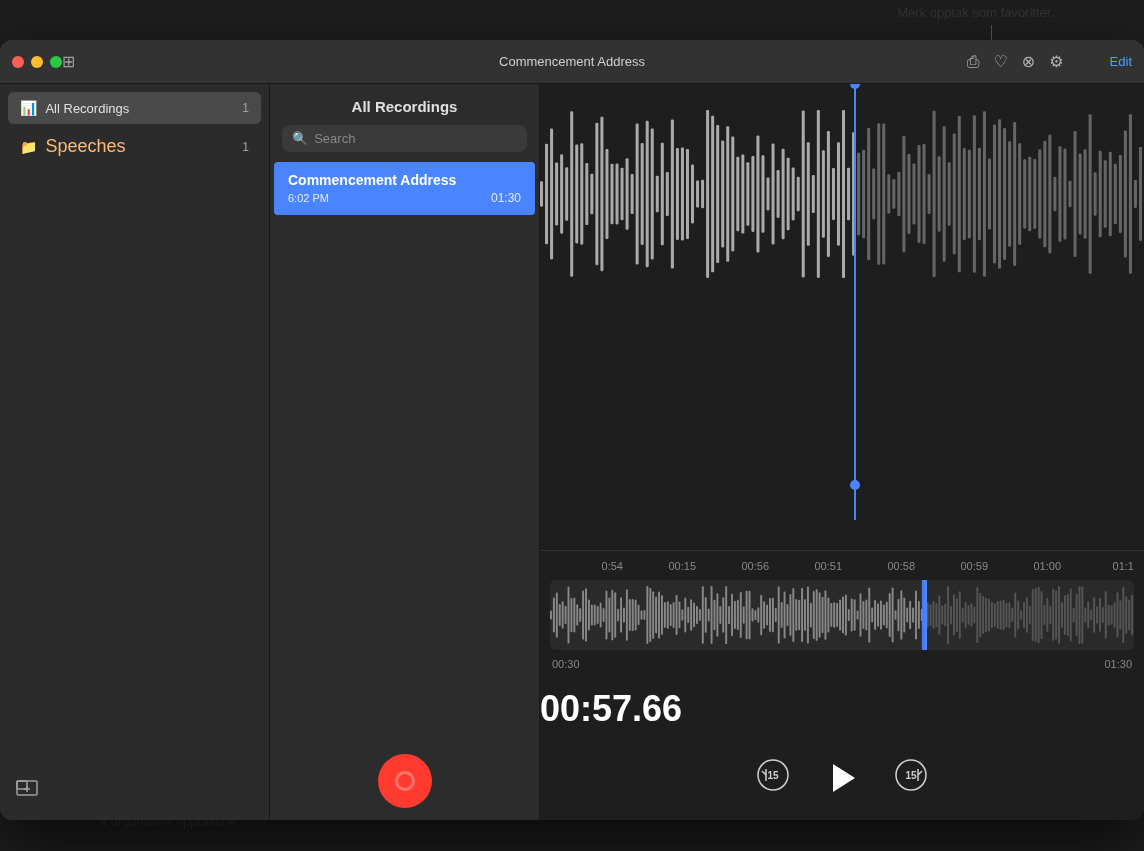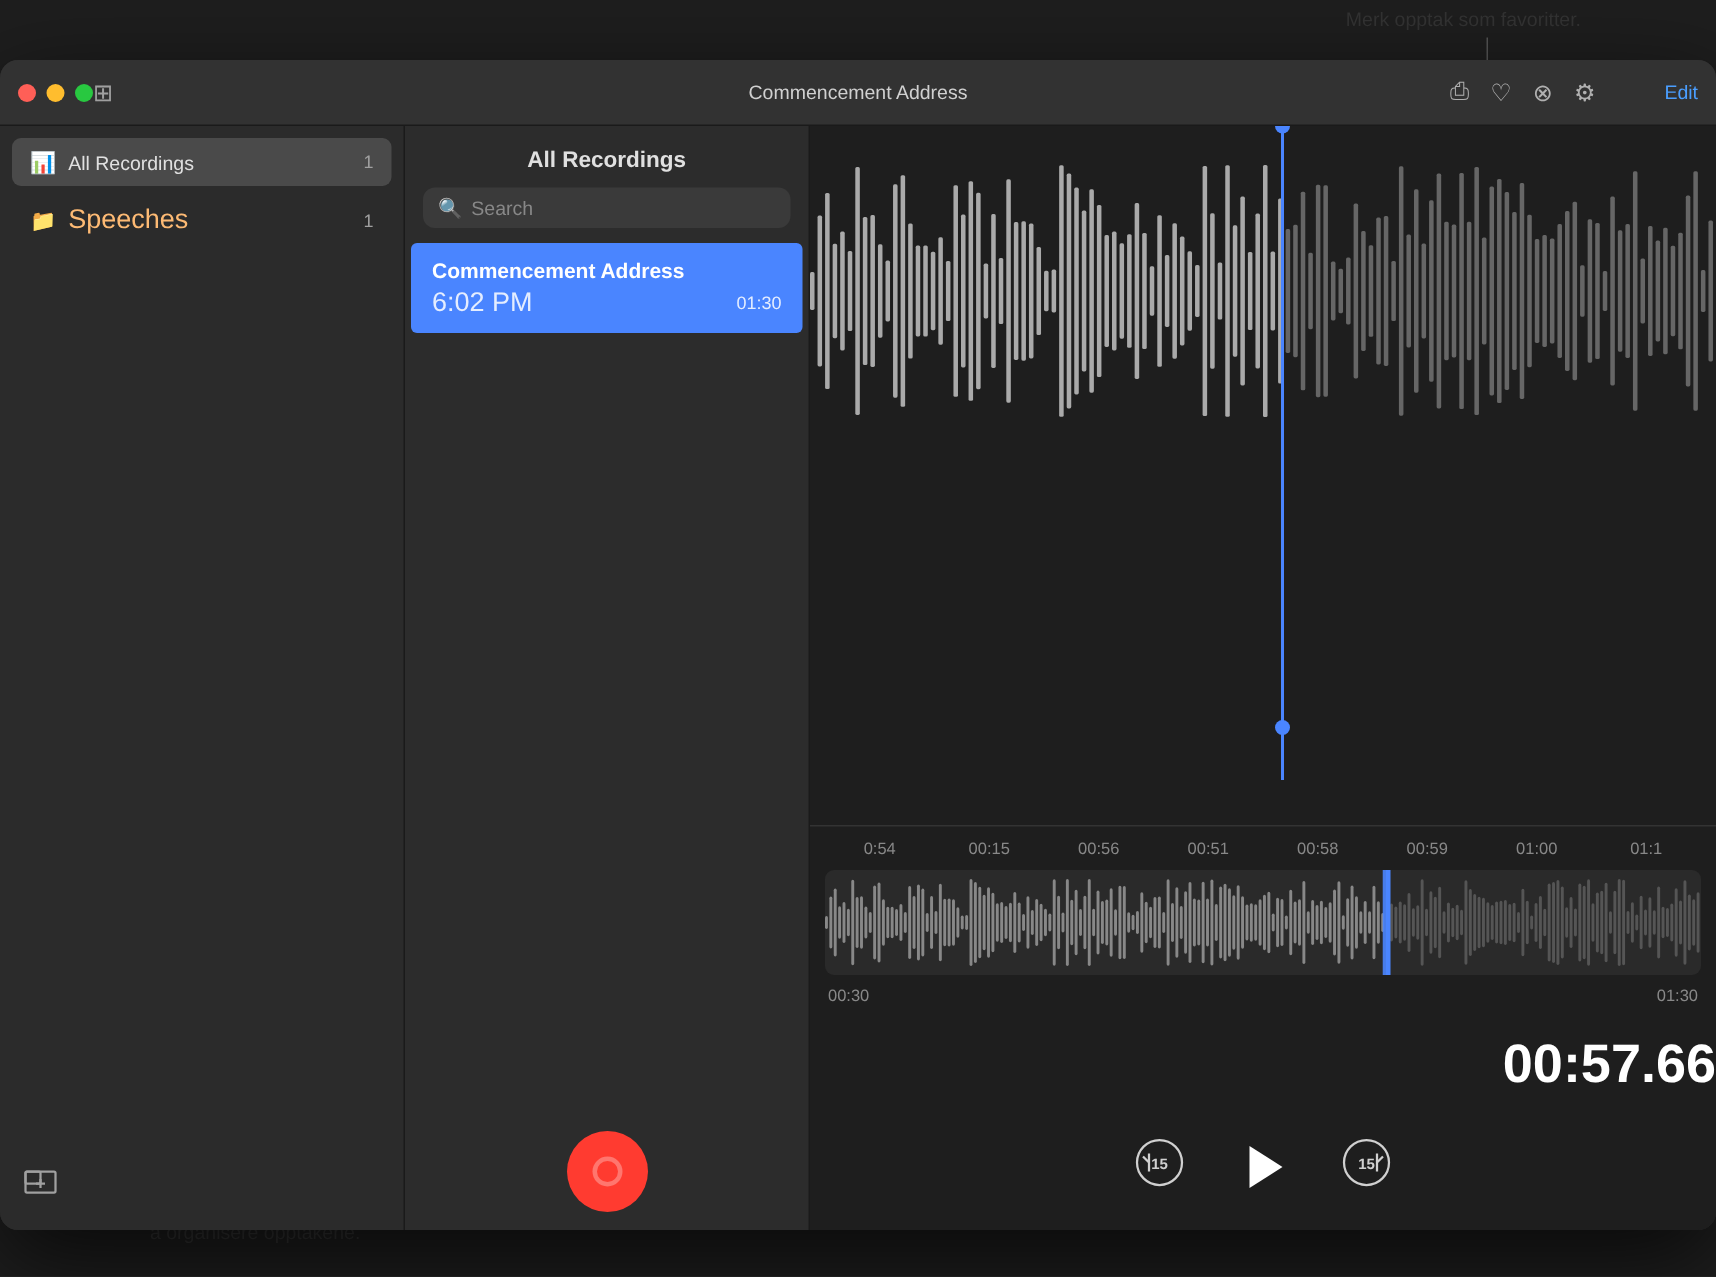--- a/index.html
+++ b/index.html
@@ -224,21 +224,21 @@
       font-weight: 600;
       margin-bottom: 3px;
     }
     .recording-meta {
       display: flex;
       justify-content: space-between;
       align-items: center;
     }
     .recording-time {
       color: rgba(255,255,255,0.85);
-      font-size: 18px;
+      font-size: 11px;
     }
     .recording-duration {
       color: rgba(255,255,255,0.85);
       font-size: 12px;
     }
 
     .middle-panel-bottom {
       margin-top: auto;
       padding: 12px;
       display: flex;
@@ -314,21 +314,21 @@
       height: 30px;
       display: flex;
       align-items: center;
       padding: 0 10px;
       border-top: 1px solid #333;
     }
     .timeline-label {
       color: #888;
       font-size: 11px;
       flex: 1;
-      text-align: center;
+      text-align: right;
     }
 
     
     .mini-waveform-container {
       height: 70px;
       margin: 0 10px 6px;
       background: #2a2a2a;
       border-radius: 6px;
       position: relative;
       overflow: hidden;
@@ -351,21 +351,21 @@
       justify-content: space-between;
       padding: 2px 12px 8px;
     }
     .mini-time-label {
       color: #888;
       font-size: 11px;
     }
 
     
     .current-time {
-      text-align: right;
+      text-align: left;
       color: #fff;
       font-size: 36px;
       font-weight: 700;
       padding: 10px 0 16px;
     }
 
     
     .playback-controls {
       display: flex;
       align-items: center;

